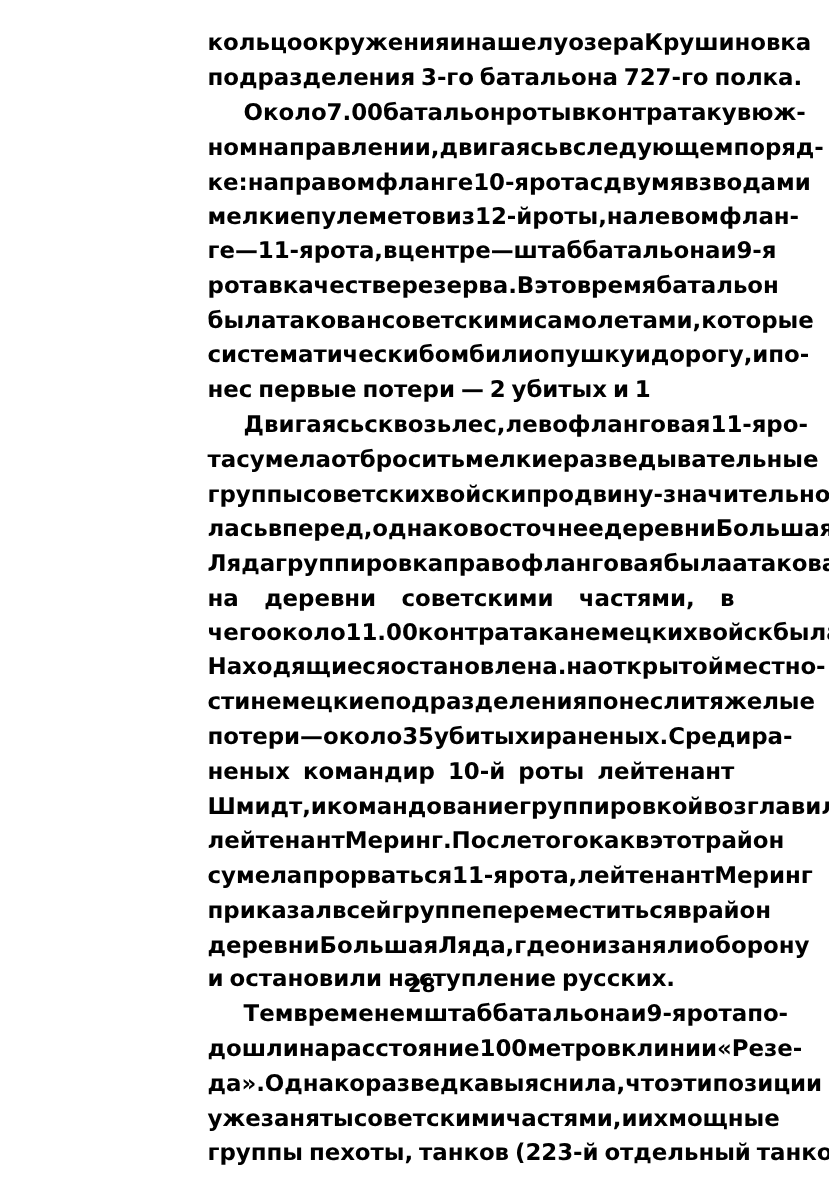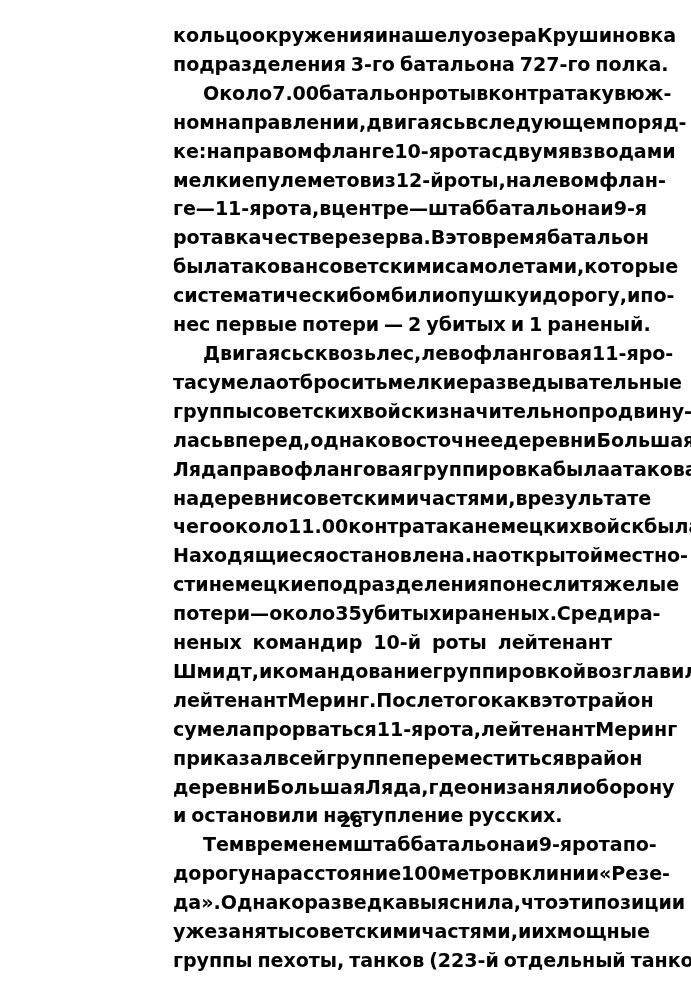--- a/index.html
+++ b/index.html
@@ -90,44 +90,44 @@
       </div>
     <div class="para">
         <div class="jline indent"><span class="w">Около</span><span class="w">7.00</span><span class="w">батальон</span><span class="w">роты</span><span class="w">в</span><span class="w">контратаку</span><span class="w">в</span><span class="w">юж-</span></div>
         <div class="jline"><span class="w">ном</span><span class="w">направлении,</span><span class="w">двигаясь</span><span class="w">в</span><span class="w">следующем</span><span class="w">поряд-</span></div>
         <div class="jline"><span class="w">ке:</span><span class="w">на</span><span class="w">правом</span><span class="w">фланге</span><span class="w">10-я</span><span class="w">рота</span><span class="w">с</span><span class="w">двумя</span><span class="w">взводами</span></div>
         <div class="jline"><span class="w">мелкие</span><span class="w">пулеметов</span><span class="w">из</span><span class="w">12-й</span><span class="w">роты,</span><span class="w">на</span><span class="w">левом</span><span class="w">флан-</span></div>
         <div class="jline"><span class="w">ге</span><span class="w">—</span><span class="w">11-я</span><span class="w">рота,</span><span class="w">в</span><span class="w">центре</span><span class="w">—</span><span class="w">штаб</span><span class="w">батальона</span><span class="w">и</span><span class="w">9-я</span></div>
         <div class="jline"><span class="w">рота</span><span class="w">в</span><span class="w">качестве</span><span class="w">резерва.</span><span class="w">В</span><span class="w">это</span><span class="w">время</span><span class="w">батальон</span></div>
         <div class="jline"><span class="w">был</span><span class="w">атакован</span><span class="w">советскими</span><span class="w">самолетами,</span><span class="w">которые</span></div>
         <div class="jline"><span class="w">систематически</span><span class="w">бомбили</span><span class="w">опушку</span><span class="w">и</span><span class="w">дорогу,</span><span class="w">и</span><span class="w">по-</span></div>
-        <div class="jline ragged"><span class="w">нес</span><span class="w">первые</span><span class="w">потери</span><span class="w">—</span><span class="w">2</span><span class="w">убитых</span><span class="w">и</span><span class="w">1</span><span class="w">раненый.</span></div>
+        <div class="jline ragged"><span class="w">нес</span><span class="w">первые</span><span class="w">потери</span><span class="w">—</span><span class="w">2</span><span class="w">убитых</span><span class="w">и</span><span class="w">1</span></div>
       </div>
     <div class="para">
         <div class="jline indent"><span class="w">Двигаясь</span><span class="w">сквозь</span><span class="w">лес,</span><span class="w">левофланговая</span><span class="w">11-я</span><span class="w">ро-</span></div>
         <div class="jline"><span class="w">та</span><span class="w">сумела</span><span class="w">отбросить</span><span class="w">мелкие</span><span class="w">разведывательные</span></div>
-        <div class="jline"><span class="w">группы</span><span class="w">советских</span><span class="w">войск</span><span class="w">и</span><span class="w">значительно</span><span class="w">продвину-</span></div>
+        <div class="jline"><span class="w">группы</span><span class="w">советских</span><span class="w">войск</span><span class="w">и</span><span class="w">продвину-</span><span class="w">значительно</span></div>
         <div class="jline"><span class="w">лась</span><span class="w">вперед,</span><span class="w">однако</span><span class="w">восточнее</span><span class="w">деревни</span><span class="w">Большая</span></div>
-        <div class="jline"><span class="w">Ляда</span><span class="w">правофланговая</span><span class="w">группировка</span><span class="w">была</span><span class="w">атакова-</span></div>
-        <div class="jline"><span class="w">на</span><span class="w">деревни</span><span class="w">советскими</span><span class="w">частями,</span><span class="w">в</span><span class="w">результате</span></div>
+        <div class="jline"><span class="w">Ляда</span><span class="w">группировка</span><span class="w">правофланговая</span><span class="w">была</span><span class="w">атакова-</span></div>
+        <div class="jline"><span class="w">на</span><span class="w">деревни</span><span class="w">советскими</span><span class="w">частями,</span><span class="w">в</span></div>
         <div class="jline"><span class="w">чего</span><span class="w">около</span><span class="w">11.00</span><span class="w">контратака</span><span class="w">немецких</span><span class="w">войск</span><span class="w">была</span></div>
         <div class="jline"><span class="w">Находящиеся</span><span class="w">остановлена.</span><span class="w">на</span><span class="w">открытой</span><span class="w">местно-</span></div>
         <div class="jline"><span class="w">сти</span><span class="w">немецкие</span><span class="w">подразделения</span><span class="w">понесли</span><span class="w">тяжелые</span></div>
         <div class="jline"><span class="w">потери</span><span class="w">—</span><span class="w">около</span><span class="w">35</span><span class="w">убитых</span><span class="w">и</span><span class="w">раненых.</span><span class="w">Среди</span><span class="w">ра-</span></div>
         <div class="jline"><span class="w">неных</span><span class="w">командир</span><span class="w">10-й</span><span class="w">роты</span><span class="w">лейтенант</span></div>
         <div class="jline"><span class="w">Шмидт,</span><span class="w">и</span><span class="w">командование</span><span class="w">группировкой</span><span class="w">возглавил</span></div>
         <div class="jline"><span class="w">лейтенант</span><span class="w">Меринг.</span><span class="w">После</span><span class="w">того</span><span class="w">как</span><span class="w">в</span><span class="w">этот</span><span class="w">район</span></div>
         <div class="jline"><span class="w">сумела</span><span class="w">прорваться</span><span class="w">11-я</span><span class="w">рота,</span><span class="w">лейтенант</span><span class="w">Меринг</span></div>
         <div class="jline"><span class="w">приказал</span><span class="w">всей</span><span class="w">группе</span><span class="w">переместиться</span><span class="w">в</span><span class="w">район</span></div>
         <div class="jline"><span class="w">деревни</span><span class="w">Большая</span><span class="w">Ляда,</span><span class="w">где</span><span class="w">они</span><span class="w">заняли</span><span class="w">оборону</span></div>
         <div class="jline ragged"><span class="w">и</span><span class="w">остановили</span><span class="w">наступление</span><span class="w">русских.</span></div>
       </div>
     <div class="para">
         <div class="jline indent"><span class="w">Тем</span><span class="w">временем</span><span class="w">штаб</span><span class="w">батальона</span><span class="w">и</span><span class="w">9-я</span><span class="w">рота</span><span class="w">по-</span></div>
-        <div class="jline"><span class="w">дорогу</span><span class="w">на</span><span class="w">расстояние</span><span class="w">100</span><span class="w">метров</span><span class="w">к</span><span class="w">линии</span><span class="w">«Резе-</span></div>
+        <div class="jline"><span class="w">дошли</span><span class="w">на</span><span class="w">расстояние</span><span class="w">100</span><span class="w">метров</span><span class="w">к</span><span class="w">линии</span><span class="w">«Резе-</span></div>
         <div class="jline"><span class="w">да».</span><span class="w">Однако</span><span class="w">разведка</span><span class="w">выяснила,</span><span class="w">что</span><span class="w">эти</span><span class="w">позиции</span></div>
         <div class="jline"><span class="w">уже</span><span class="w">заняты</span><span class="w">советскими</span><span class="w">частями,</span><span class="w">и</span><span class="w">их</span><span class="w">мощные</span></div>
         <div class="jline ragged"><span class="w">группы</span><span class="w">пехоты,</span><span class="w">танков</span><span class="w">(223-й</span><span class="w">отдельный</span><span class="w">танковый</span></div>
       </div>
   </div>
 
   <div class="folio">28</div>
 
 </div>
 

